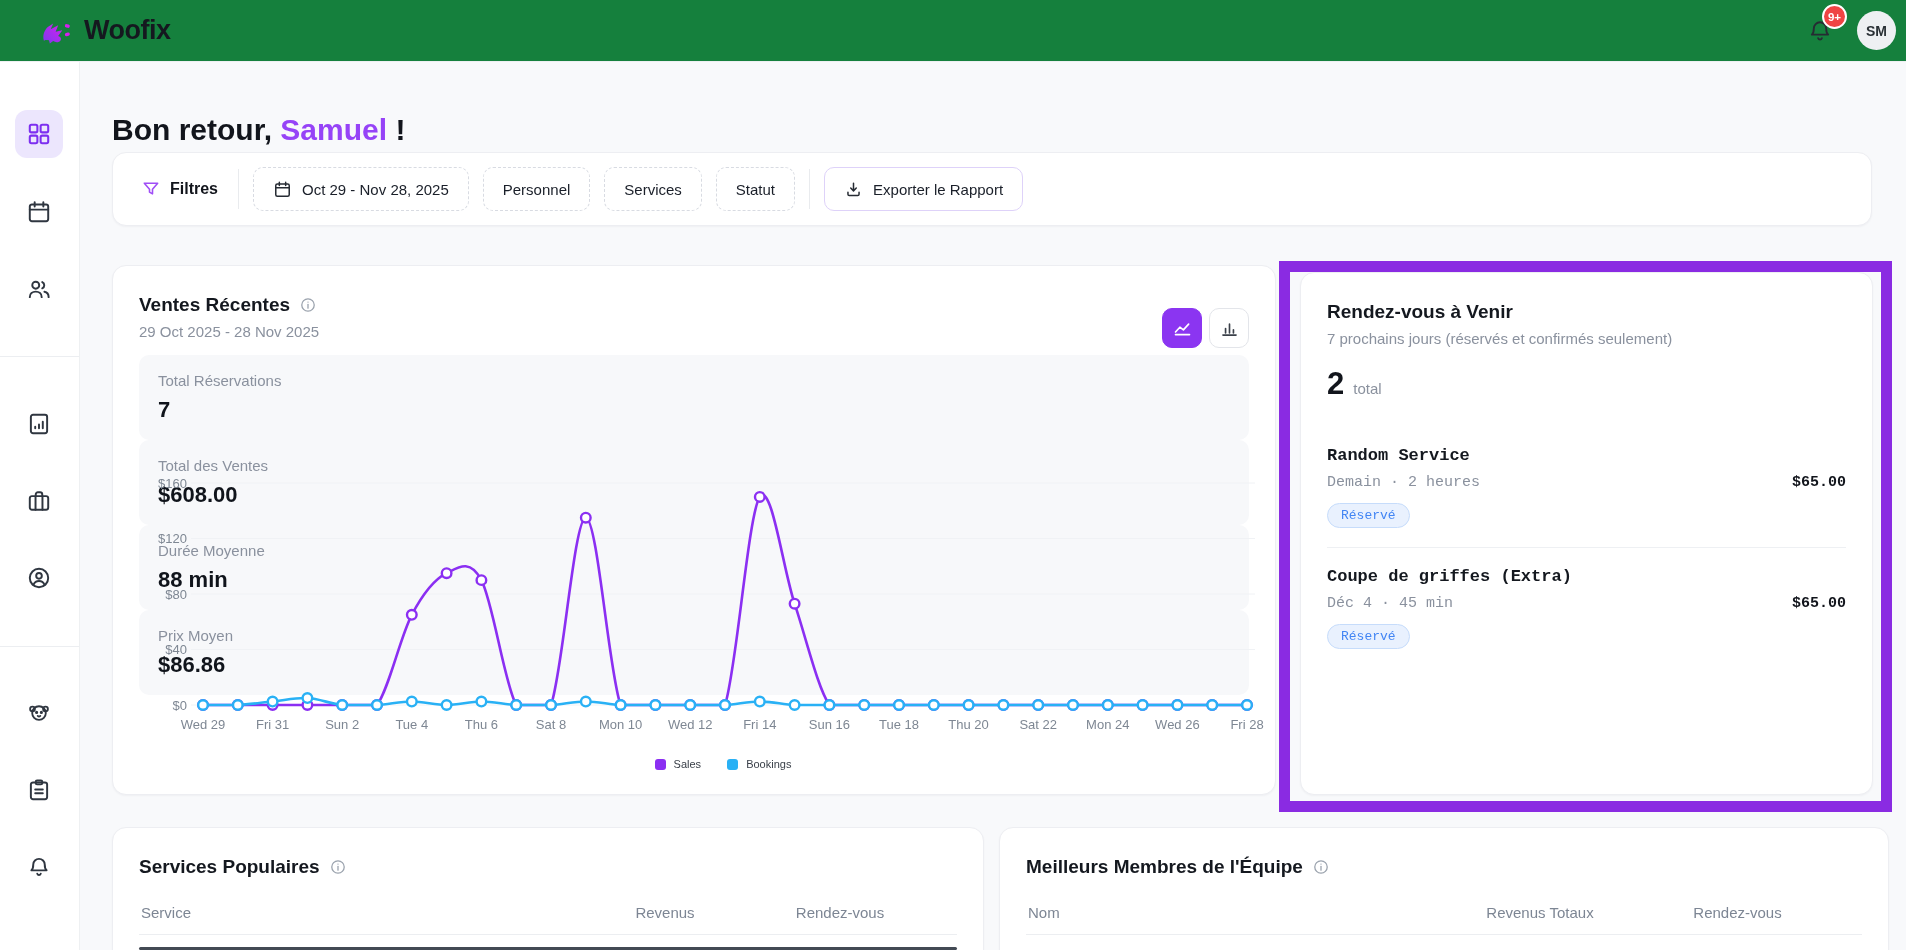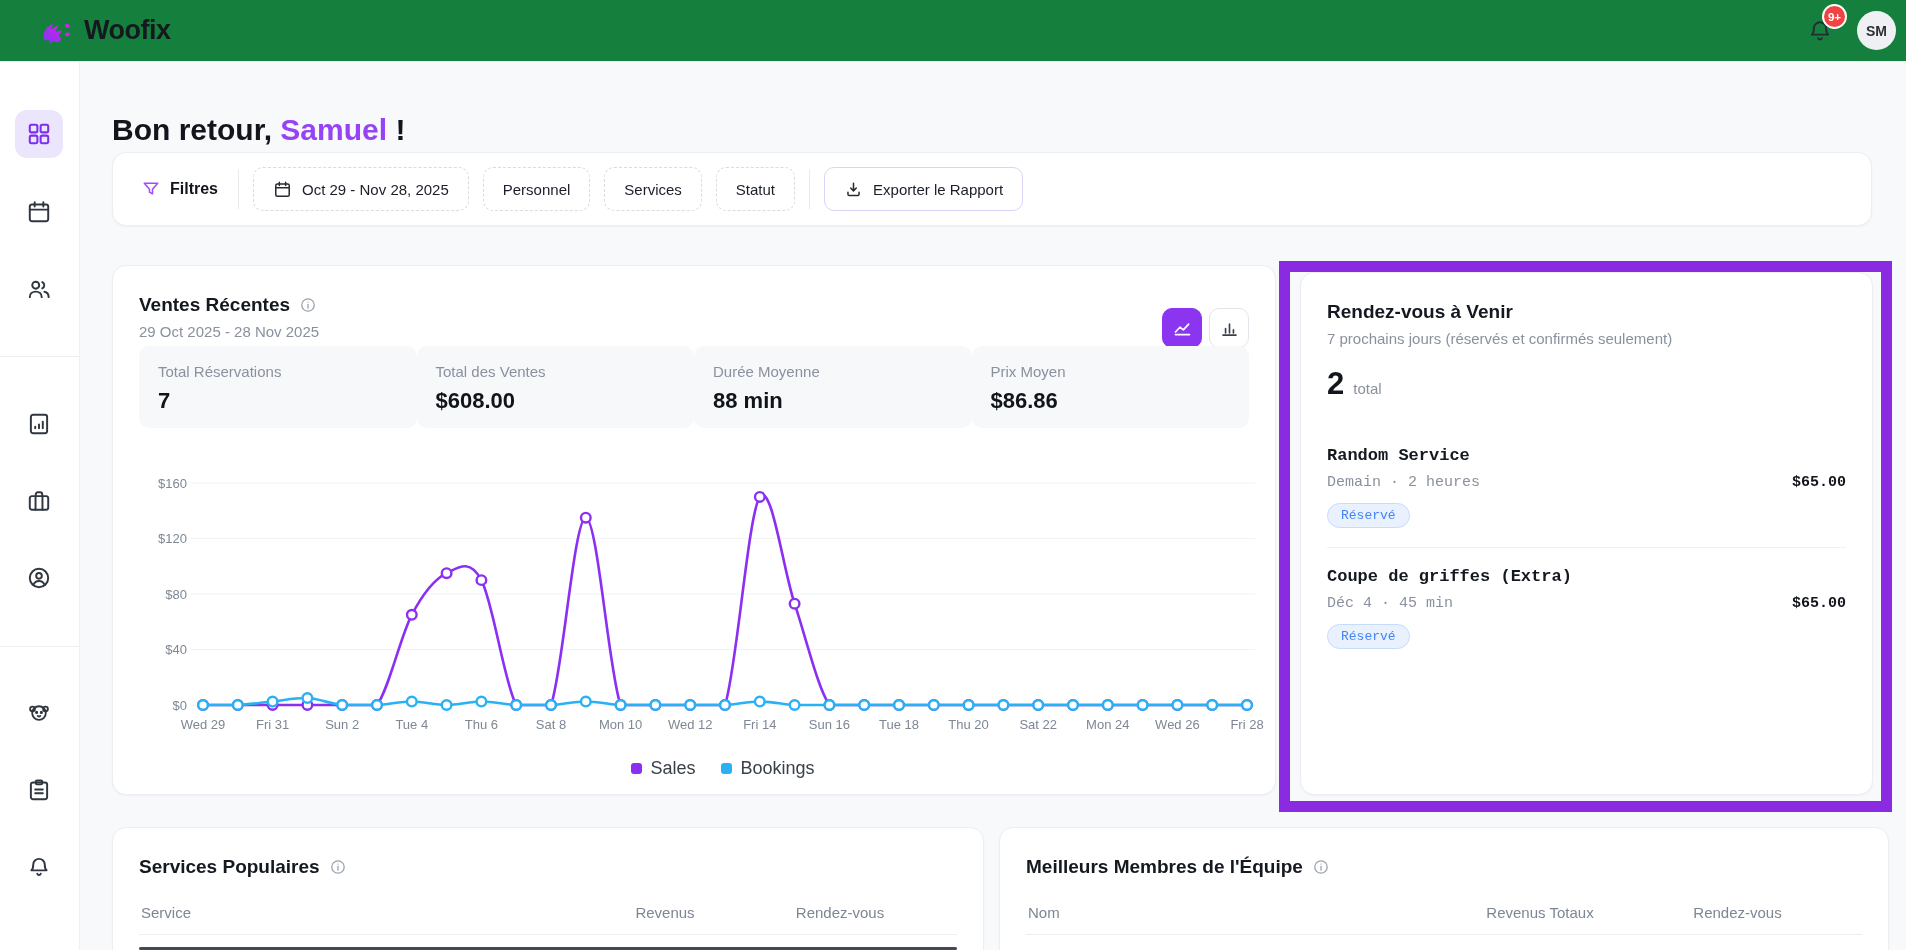--- a/index.html
+++ b/index.html
@@ -48,27 +48,27 @@
   
   .sales-card{left:112px;top:265px;width:1164px;height:530px;}
   .card-title-row{display:flex;align-items:center;gap:9px;}
   .card-title{font-size:19px;font-weight:700;color:#14181f;}
   .card-sub{font-size:15px;color:#8a919e;margin-top:7px;}
   .sales-head{position:absolute;left:26px;top:28px;}
   .toggles{position:absolute;right:26px;top:42px;display:flex;gap:7px;}
   .toggle-btn{width:38px;height:38px;border-radius:10px;display:flex;align-items:center;
               justify-content:center;cursor:pointer;border:1px solid #e3e5ea;background:#fff;color:#3a4049;}
   .toggle-btn.active{background:#8b35f1;border-color:#8b35f1;color:#fff;}
-  .stats-row{position:absolute;left:26px;right:26px;top:80px;display:flex;gap:0;}
+  .stats-row{position:absolute;left:26px;right:26px;top:89px;display:flex;gap:0;flex-direction:column;}
   .stat-box{flex:1;background:#f7f8fa;border-radius:10px;padding:17px 19px;box-sizing:border-box;height:82px;}
   .stat-label{font-size:15px;color:#8a919e;}
   .stat-value{font-size:22px;font-weight:700;margin-top:8px;color:#10141b;}
   .chart-svg{position:absolute;left:0;top:200px;width:1160px;height:290px;}
   .legend{position:absolute;left:80px;top:492px;width:1060px;display:flex;justify-content:center;gap:26px;}
-  .legend-item{display:flex;align-items:center;gap:8px;font-size:18px;color:#3a4049;}
+  .legend-item{display:flex;align-items:center;gap:8px;font-size:11px;color:#3a4049;}
   .legend-swatch{width:11px;height:11px;border-radius:3px;}
 
   
   .appt-card{left:1300px;top:272px;width:573px;height:523px;padding:28px 26px;}
   .count-row{margin-top:19px;display:flex;align-items:baseline;gap:9px;}
   .count-num{font-size:31px;font-weight:700;}
   .count-label{font-size:15px;color:#8a919e;}
   .appt-list{margin-top:44px;font-family:Liberation Mono, monospace;}
   .appt-name{font-size:17px;font-weight:600;color:#14181f;}
   .appt-meta{margin-top:9px;display:flex;align-items:flex-end;font-size:15px;color:#8a919e;}

